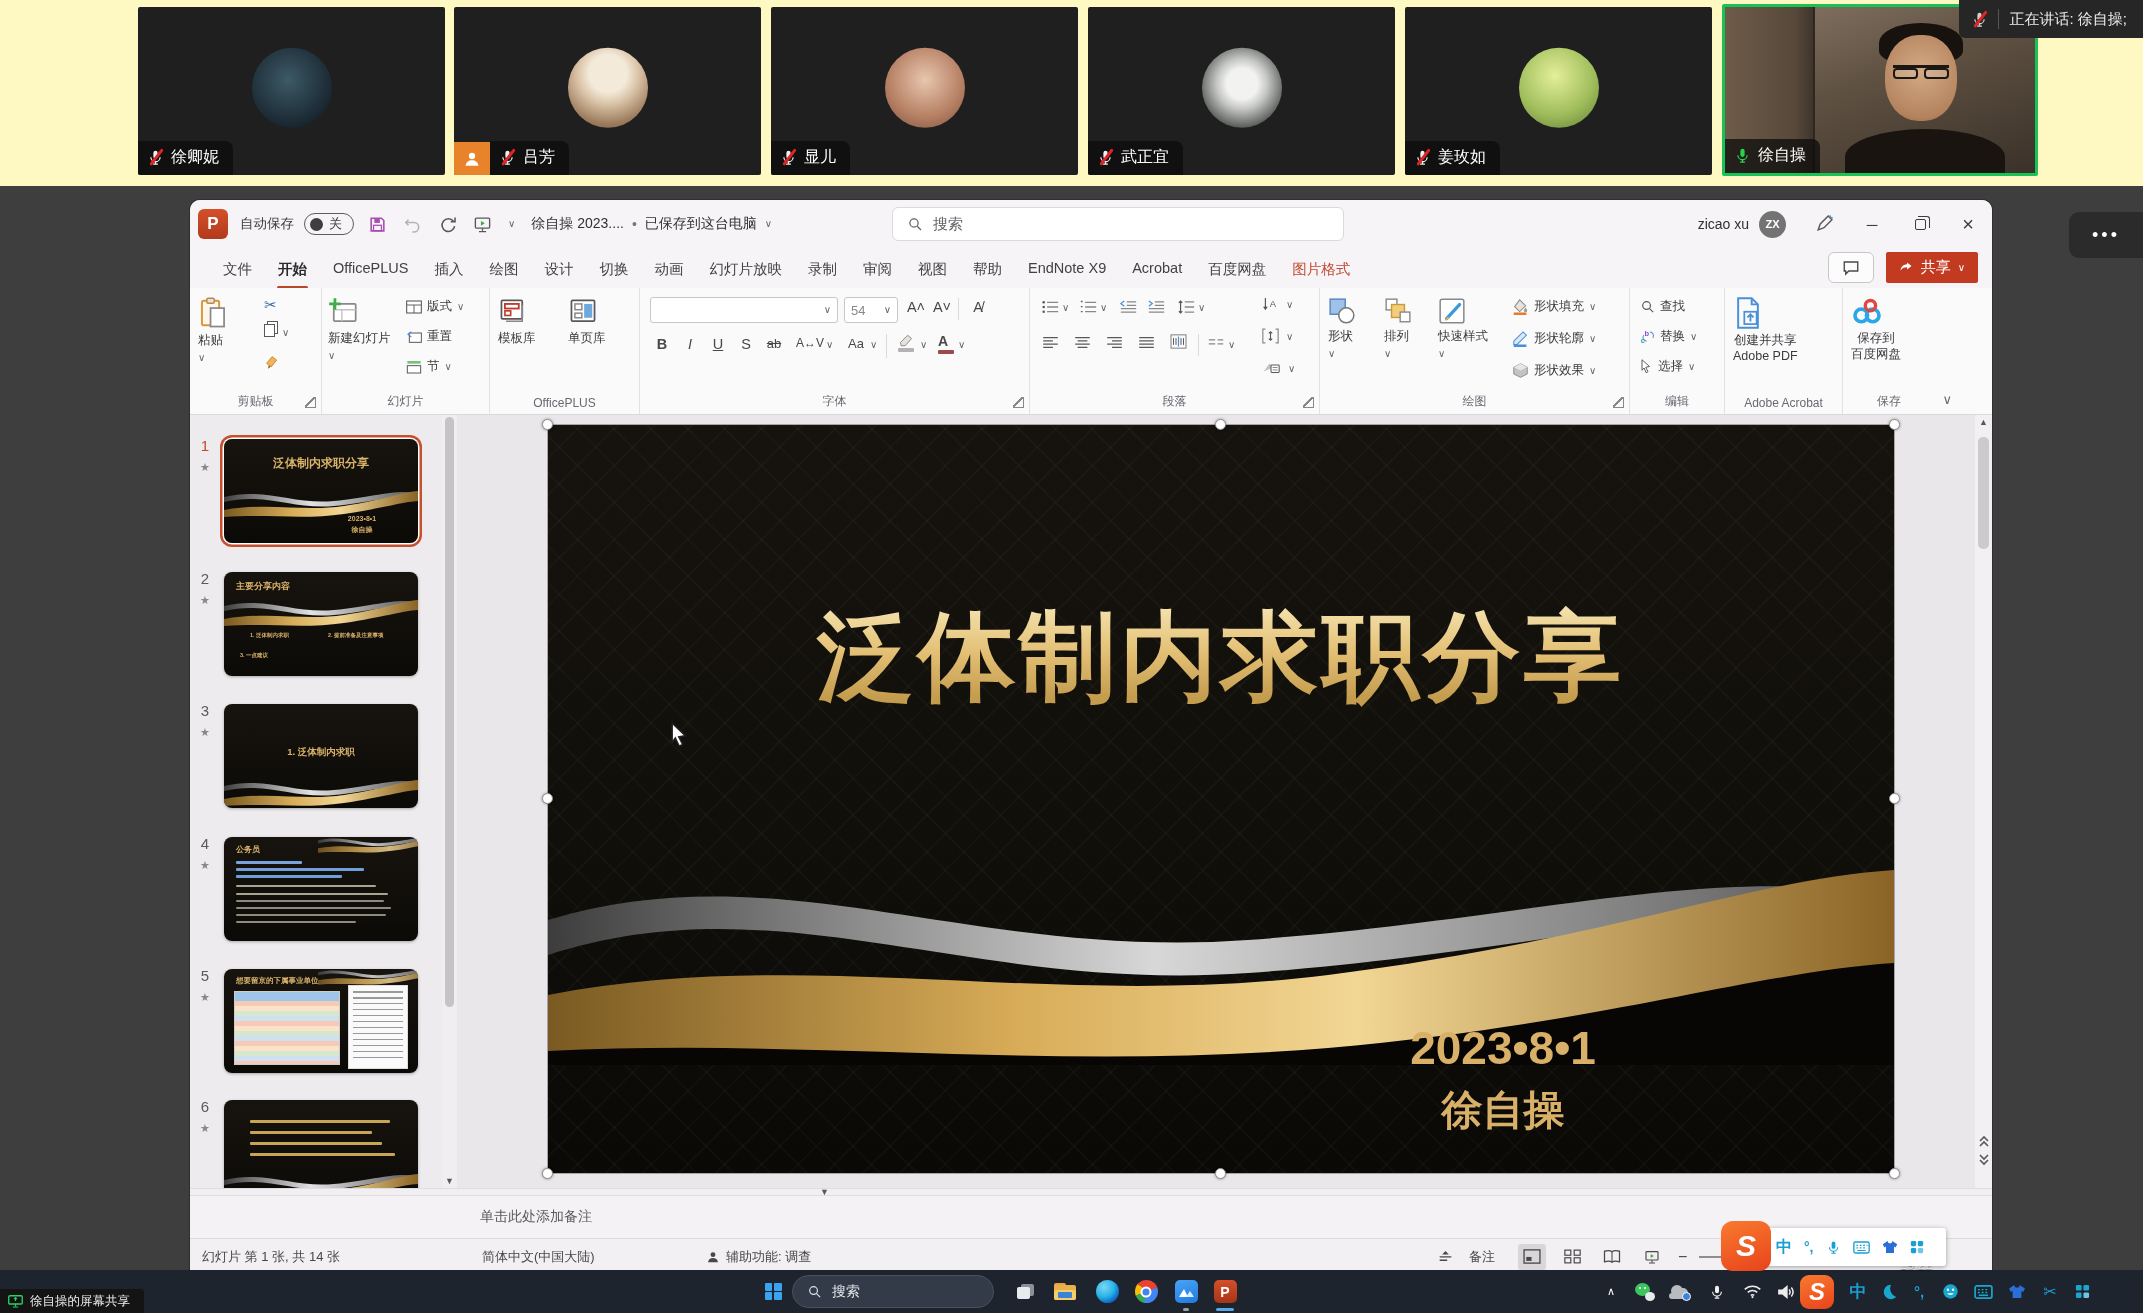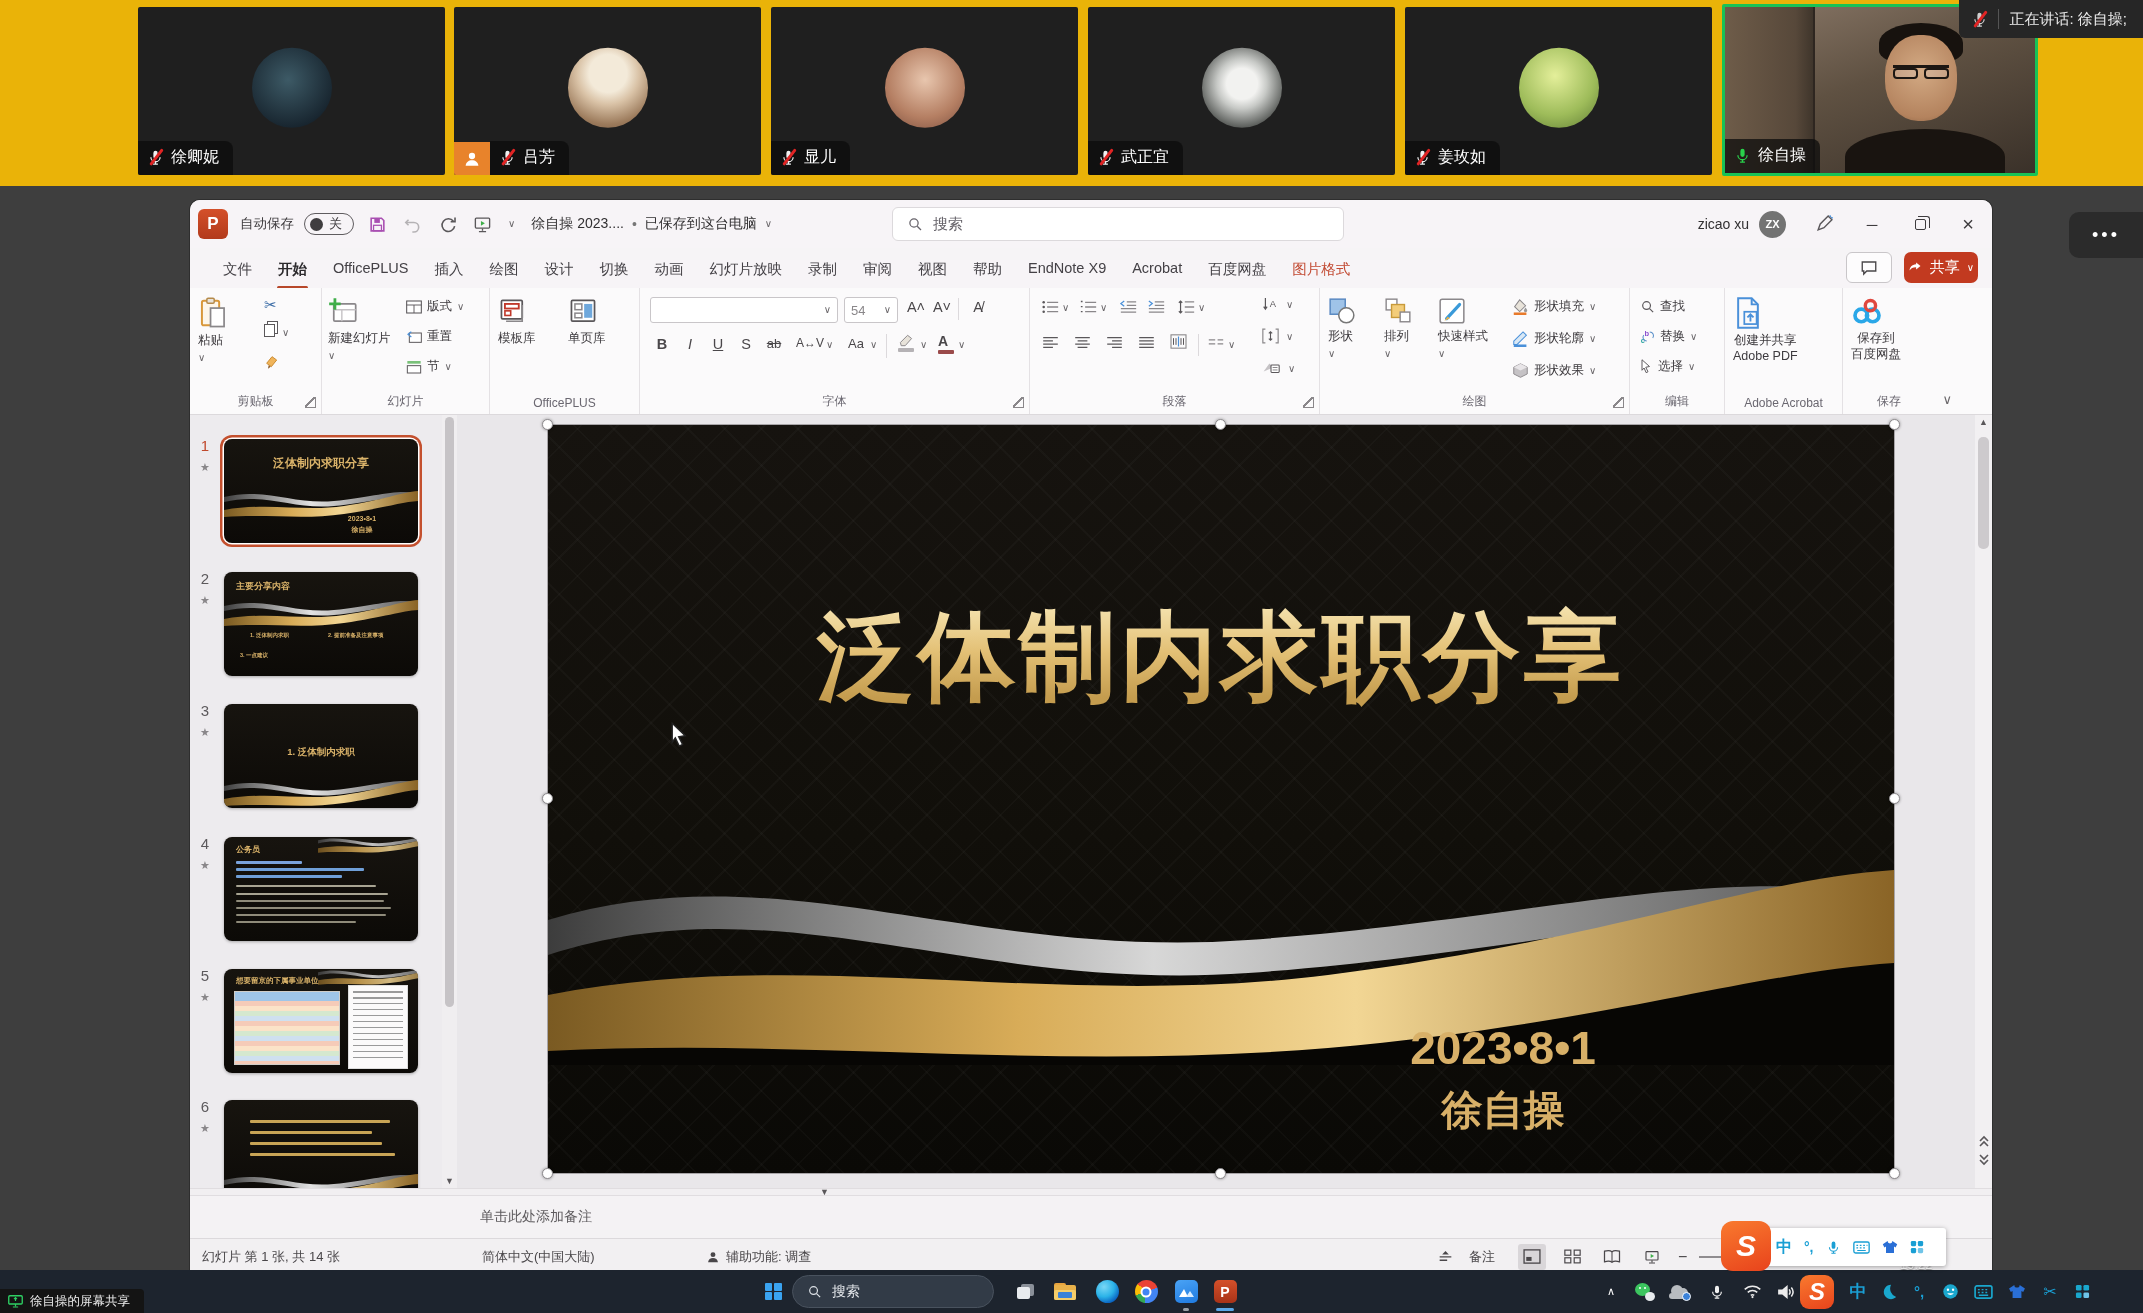--- a/index.html
+++ b/index.html
@@ -1,21 +1,21 @@
 <!DOCTYPE html>
 <html><head>
 <meta charset="utf-8">
 <style>
 *{margin:0;padding:0;box-sizing:border-box}
 html,body{width:2143px;height:1313px;overflow:hidden}
 body{font-family:"Liberation Sans",sans-serif;background:#3e3e3e;position:relative;color:#333}
 .ab{position:absolute}
 svg{display:block}
 
-.vstrip{left:0;top:0;width:2143px;height:186px;background:#eab308}
+.vstrip{left:0;top:0;width:2143px;height:186px;background:#fef9c3}
 .vtile{position:absolute;top:7px;width:307px;height:168px;background:#1f1f1f;border-radius:2px;overflow:hidden}
 .vtile.active{border:3px solid #18c257;background:#2b251f}
 .avatar{position:absolute;left:50%;top:50%;transform:translate(-50%,-54%);width:80px;height:80px;border-radius:50%}
 .av1{background:radial-gradient(circle at 45% 40%,#3d5a66,#17242e 75%)}
 .av2{background:radial-gradient(circle at 50% 32%,#f3ead9 0 28%,#d9c2a6 46%,#9c7b5c 75%,#6e5340)}
 .av3{background:radial-gradient(circle at 50% 40%,#e8c6ae,#b57f63 60%,#7a4e3e)}
 .av4{background:radial-gradient(circle at 50% 45%,#f2f2f0 0 26%,#c7c9c6 42%,#4a4d4a 78%,#2e302e)}
 .av5{background:radial-gradient(circle at 45% 35%,#e4ef9a,#9ebc5a 58%,#5d7a33)}
 .webcam{position:absolute;inset:0;background:linear-gradient(160deg,#8a7868 0%,#5f5142 45%,#3a3129 100%)}
 .wardrobe{position:absolute;left:0;top:0;width:90px;height:100%;background:linear-gradient(90deg,#6e5c49,#57483a 80%,#3f352b);border-right:2px solid #2e2620}
@@ -53,21 +53,21 @@
 .restore-sq{width:11px;height:11px;border:1.4px solid #3e3b3e;border-radius:2px;position:relative}
 .restore-sq::after{content:"";position:absolute;left:2px;top:-4px;width:11px;height:11px;border:1.4px solid #3e3b3e;border-left:none;border-bottom:none;border-radius:0 3px 0 0}
 
 .tabrow{position:absolute;left:0;top:60px;width:100%;height:40px;display:flex;align-items:flex-start;padding-left:20px;background:#f7f4f7}
 .tab{position:relative;font-size:14.5px;color:#444146;padding:0 13px;white-space:nowrap}
 .tab.active{font-weight:bold;color:#2b292c}
 .tab.active::after{content:"";position:absolute;left:12px;right:12px;bottom:-10px;height:3px;border-radius:2px;background:#b7472a}
 .tab.ctx{color:#c24a33}
 .tabrow-right{position:absolute;right:14px;top:52px;display:flex;align-items:center;gap:12px}
 .commentbtn{width:46px;height:31px;border:1px solid #c9c6c9;border-radius:6px;background:#fdfcfd;display:flex;align-items:center;justify-content:center;color:#4a474a}
-.sharebtn{height:31px;border-radius:7px;background:#c23a20;color:#fff;display:flex;align-items:center;gap:7px;padding:0 4px;font-size:15px}
+.sharebtn{height:31px;border-radius:2px;background:#c23a20;color:#fff;display:flex;align-items:center;gap:7px;padding:0 13px;font-size:15px}
 
 .ribbon{position:absolute;left:0;top:88px;width:100%;height:127px;background:#fbfafb;border-bottom:1px solid #dcd9dc;display:flex}
 .rg{position:relative;height:100%;border-right:1px solid #e4e1e4;flex:0 0 auto}
 .glabel{position:absolute;bottom:4px;left:0;width:100%;text-align:center;font-size:12px;color:#6a6770;white-space:nowrap}
 .launch{position:absolute;right:5px;bottom:6px;width:11px;height:11px;border-right:1.6px solid #8a878a;border-bottom:1.6px solid #8a878a;background:linear-gradient(135deg,transparent 42%,#8a878a 42% 56%,transparent 56%)}
 .bigbtn{display:flex;flex-direction:column;align-items:flex-start;justify-content:flex-start;gap:4px;font-size:12.5px;color:#3d3a3e;padding-top:9px;text-align:center;line-height:1.25}
 .sbtn{display:flex;align-items:center;gap:5px;font-size:12.5px;color:#3d3a3e;white-space:nowrap}
 .combo{background:#fff;border:1px solid #c9c6c9;border-radius:3px;height:26px;display:flex;align-items:center;justify-content:space-between;padding:0 6px;font-size:13px;color:#8a878a}
 .fbtn{font-size:14.5px;color:#4a474a;width:20px;text-align:center}
 .underbar{display:block;width:16px;height:3.5px;border-radius:1px;margin-top:1px}

